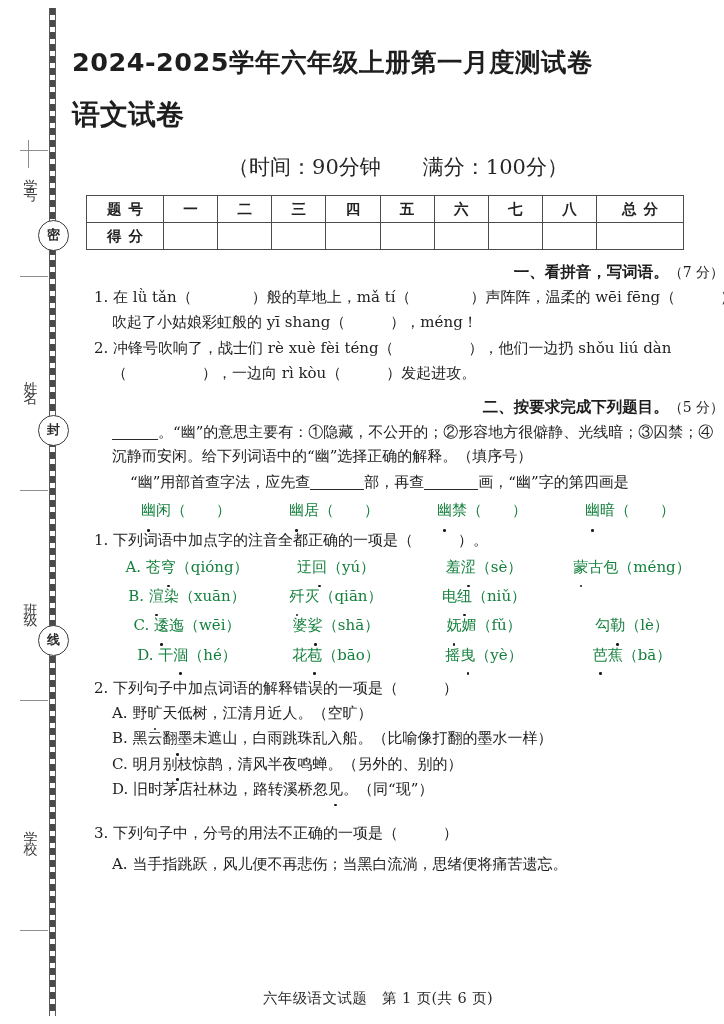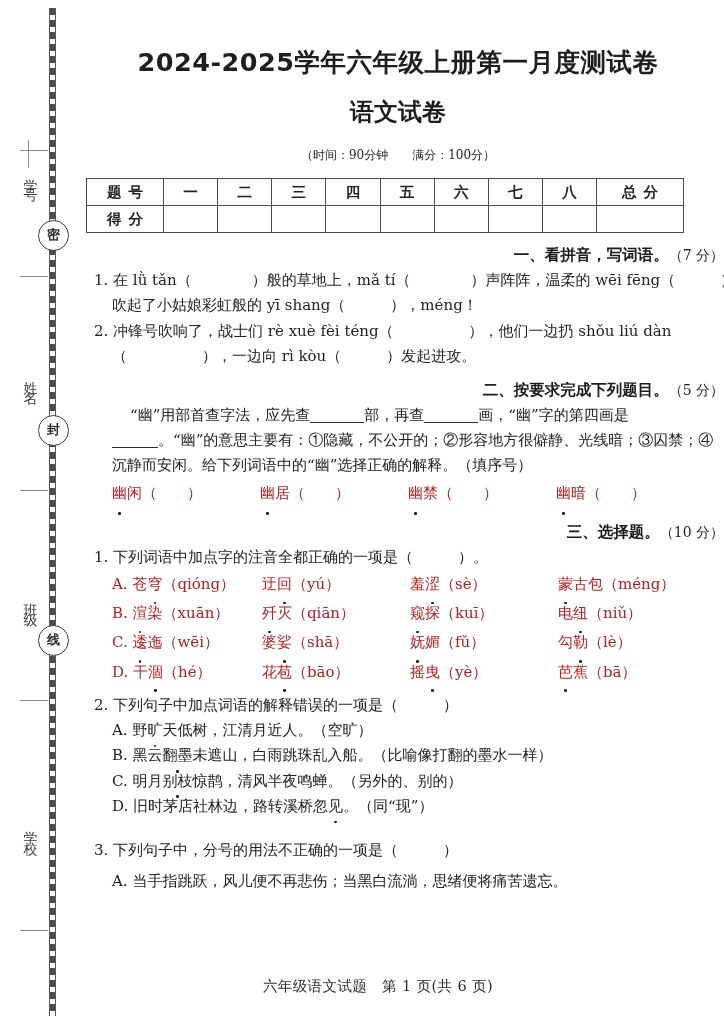--- a/index.html
+++ b/index.html
@@ -100,39 +100,39 @@
     position: absolute;
     left: 72px;
     top: 0;
     width: 652px;
     height: 1024px;
   }
 
   
   #paper-title {
     margin: 45px 0 0 0;
-    text-align: center;
+    text-align: left;
     font-size: 25.5px;
     font-weight: bold;
     letter-spacing: 0.5px;
     font-family: "DejaVu Sans", "Liberation Sans", sans-serif;
     color: #1e1e1e;
   }
   #paper-subtitle {
     margin: 16px 0 0 0;
-    text-align: center;
-    font-size: 24px;
+    text-align: left;
+    font-size: 28px;
     font-weight: bold;
     font-family: "DejaVu Sans", "Liberation Sans", sans-serif;
     color: #1e1e1e;
   }
   #paper-meta {
     margin: 19px 0 0 0;
     text-align: center;
-    font-size: 12px;
+    font-size: 21px;
     color: #262626;
   }
 
   
   #score-table-wrap {
     margin: 14px 0 0 14px;
     width: 598px;
   }
   table#score-table {
     border-collapse: collapse;
@@ -208,31 +208,32 @@
     margin-left: -1.3px;
     border-radius: 50%;
     background: #1c1c1c;
   }
 
   .opt-row {
     display: flex;
     font-size: 15px;
     line-height: 1.95;
     margin-left: 40px;
-    color: #b91c1c;
+    color: #15803d;
+    text-align: center;
   }
   .opt-cell { width: 148px; flex: none; white-space: nowrap; }
   .opt-cell.lead { width: 150px; }
 
   
   #page-footer {
     position: absolute;
     left: 0;
     right: 0;
-    bottom: 28px;
+    bottom: 16px;
     text-align: center;
     font-size: 14.5px;
     color: #2b2b2b;
     font-family: "DejaVu Serif", "Liberation Serif", serif;
     letter-spacing: 0.4px;
     margin-left: -40px;
   }
 </style>
 </head>
 <body>
@@ -302,50 +303,46 @@
     <span>一、看拼音，写词语。</span><span class="score-note">（7 分）</span>
   </div>
   <div class="q-line">1. 在 lǜ tǎn（　　　　）般的草地上，mǎ tí（　　　　）声阵阵，温柔的 wēi fēng（　　　）</div>
   <div class="q-line indent2">吹起了小姑娘彩虹般的 yī shang（　　　），méng！</div>
   <div class="q-line">2. 冲锋号吹响了，战士们 rè xuè fèi téng（　　　　　），他们一边扔 shǒu liú dàn</div>
   <div class="q-line indent2">（　　　　　），一边向 rì kòu（　　　）发起进攻。</div>
 
   <div class="section-heading">
     <span>二、按要求完成下列题目。</span><span class="score-note">（5 分）</span>
   </div>
+  <div class="q-line wrap" style="margin-left:40px;">
+    <span class="blank-u short"></span><span>。“幽”的意思主要有：①隐藏，不公开的；②形容地方很僻静、光线暗；③囚禁；④沉静而安闲。给下列词语中的“幽”选择正确的解释。（填序号）</span>
+  </div>
   <div class="q-line wrap indent3" style="margin-left:40px;">
     <span style="margin-left:18px;">“幽”用部首查字法，应先查</span><span class="blank-u"></span><span>部，再查</span><span class="blank-u"></span><span>画，“幽”字的第四画是</span>
-  </div>
-  <div class="q-line wrap" style="margin-left:40px;">
-    <span class="blank-u short"></span><span>。“幽”的意思主要有：①隐藏，不公开的；②形容地方很僻静、光线暗；③囚禁；④沉静而安闲。给下列词语中的“幽”选择正确的解释。（填序号）</span>
   </div>
   <div class="opt-row" style="line-height:2.1;">
     <span class="opt-cell"><span class="dot">幽</span><span>闲（　　）</span></span>
     <span class="opt-cell"><span class="dot">幽</span><span>居（　　）</span></span>
     <span class="opt-cell"><span class="dot">幽</span><span>禁（　　）</span></span>
     <span class="opt-cell"><span class="dot">幽</span><span>暗（　　）</span></span>
   </div>
 
-  <div class="section-heading">
-    <span>三、选择题。</span><span class="score-note">（10 分）</span>
-  </div>
 
   <div class="q-line">1. 下列词语中加点字的注音全都正确的一项是（　　　）。</div>
 
   <div class="opt-row">
     <span class="opt-cell lead"><span>A.</span> <span>苍</span><span class="dot">穹</span><span>（qióng）</span></span>
     <span class="opt-cell"><span>迂</span><span class="dot">回</span><span>（yú）</span></span>
     <span class="opt-cell"><span>羞</span><span class="dot">涩</span><span>（sè）</span></span>
     <span class="opt-cell"><span></span><span class="dot">蒙</span><span>古包（méng）</span></span>
   </div>
 
   <div class="opt-row">
     <span class="opt-cell lead"><span>B.</span> <span></span><span class="dot">渲</span><span>染（xuān）</span></span>
     <span class="opt-cell"><span></span><span class="dot">歼</span><span>灭（qiān）</span></span>
-    <span class="opt-cell"><span></span><span class="dot">窥</span><span>探（kuī）</span></span>
     <span class="opt-cell"><span>电</span><span class="dot">纽</span><span>（niǔ）</span></span>
   </div>
 
   <div class="opt-row">
     <span class="opt-cell lead"><span>C.</span> <span></span><span class="dot">逶</span><span>迤（wēi）</span></span>
     <span class="opt-cell"><span>婆</span><span class="dot">娑</span><span>（shā）</span></span>
     <span class="opt-cell"><span></span><span class="dot">妩</span><span>媚（fǔ）</span></span>
     <span class="opt-cell"><span>勾</span><span class="dot">勒</span><span>（lè）</span></span>
   </div>
 

